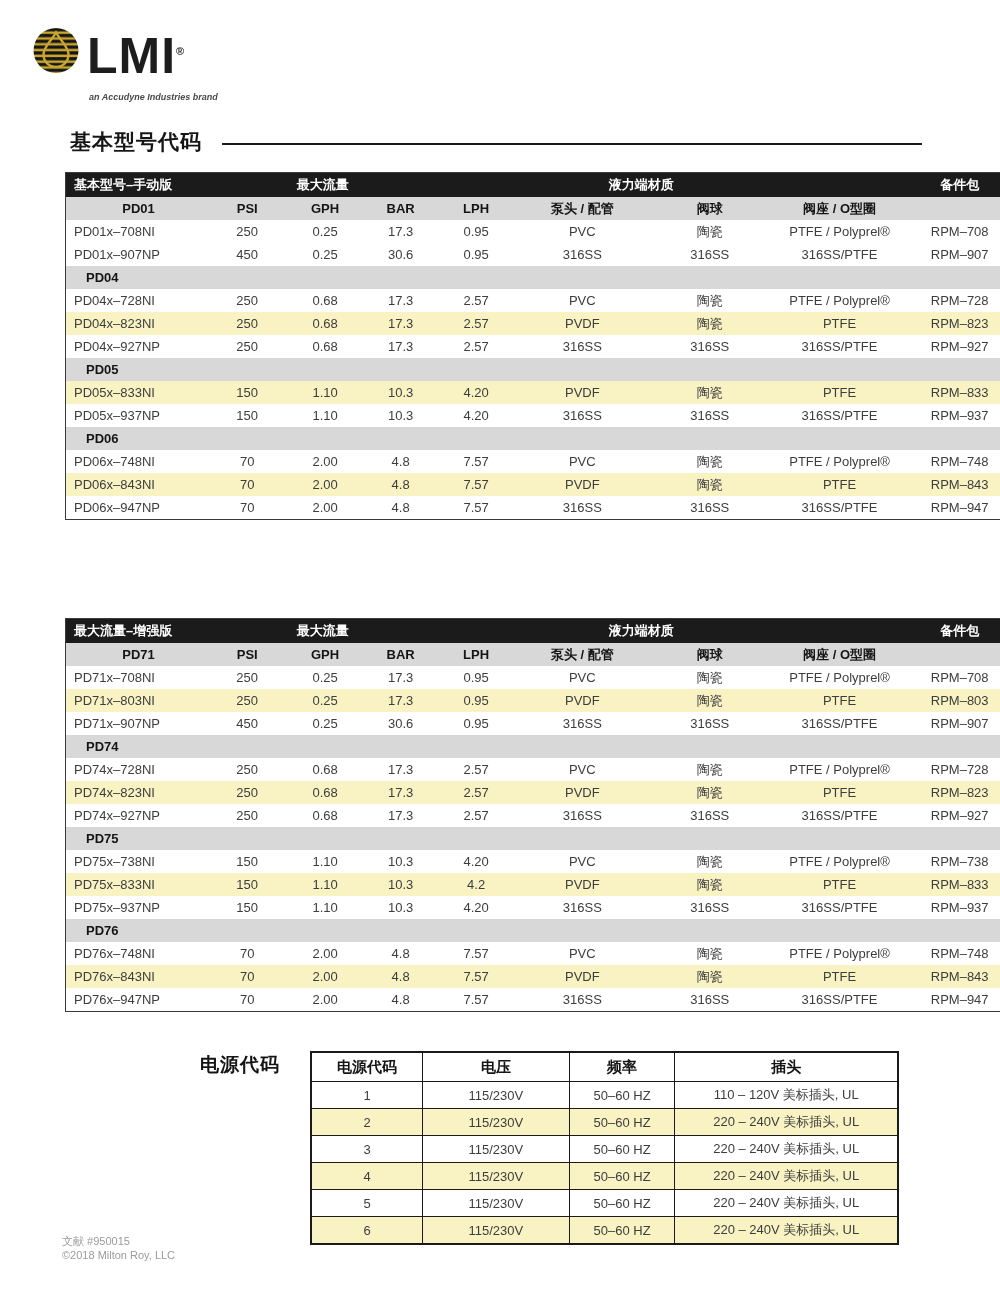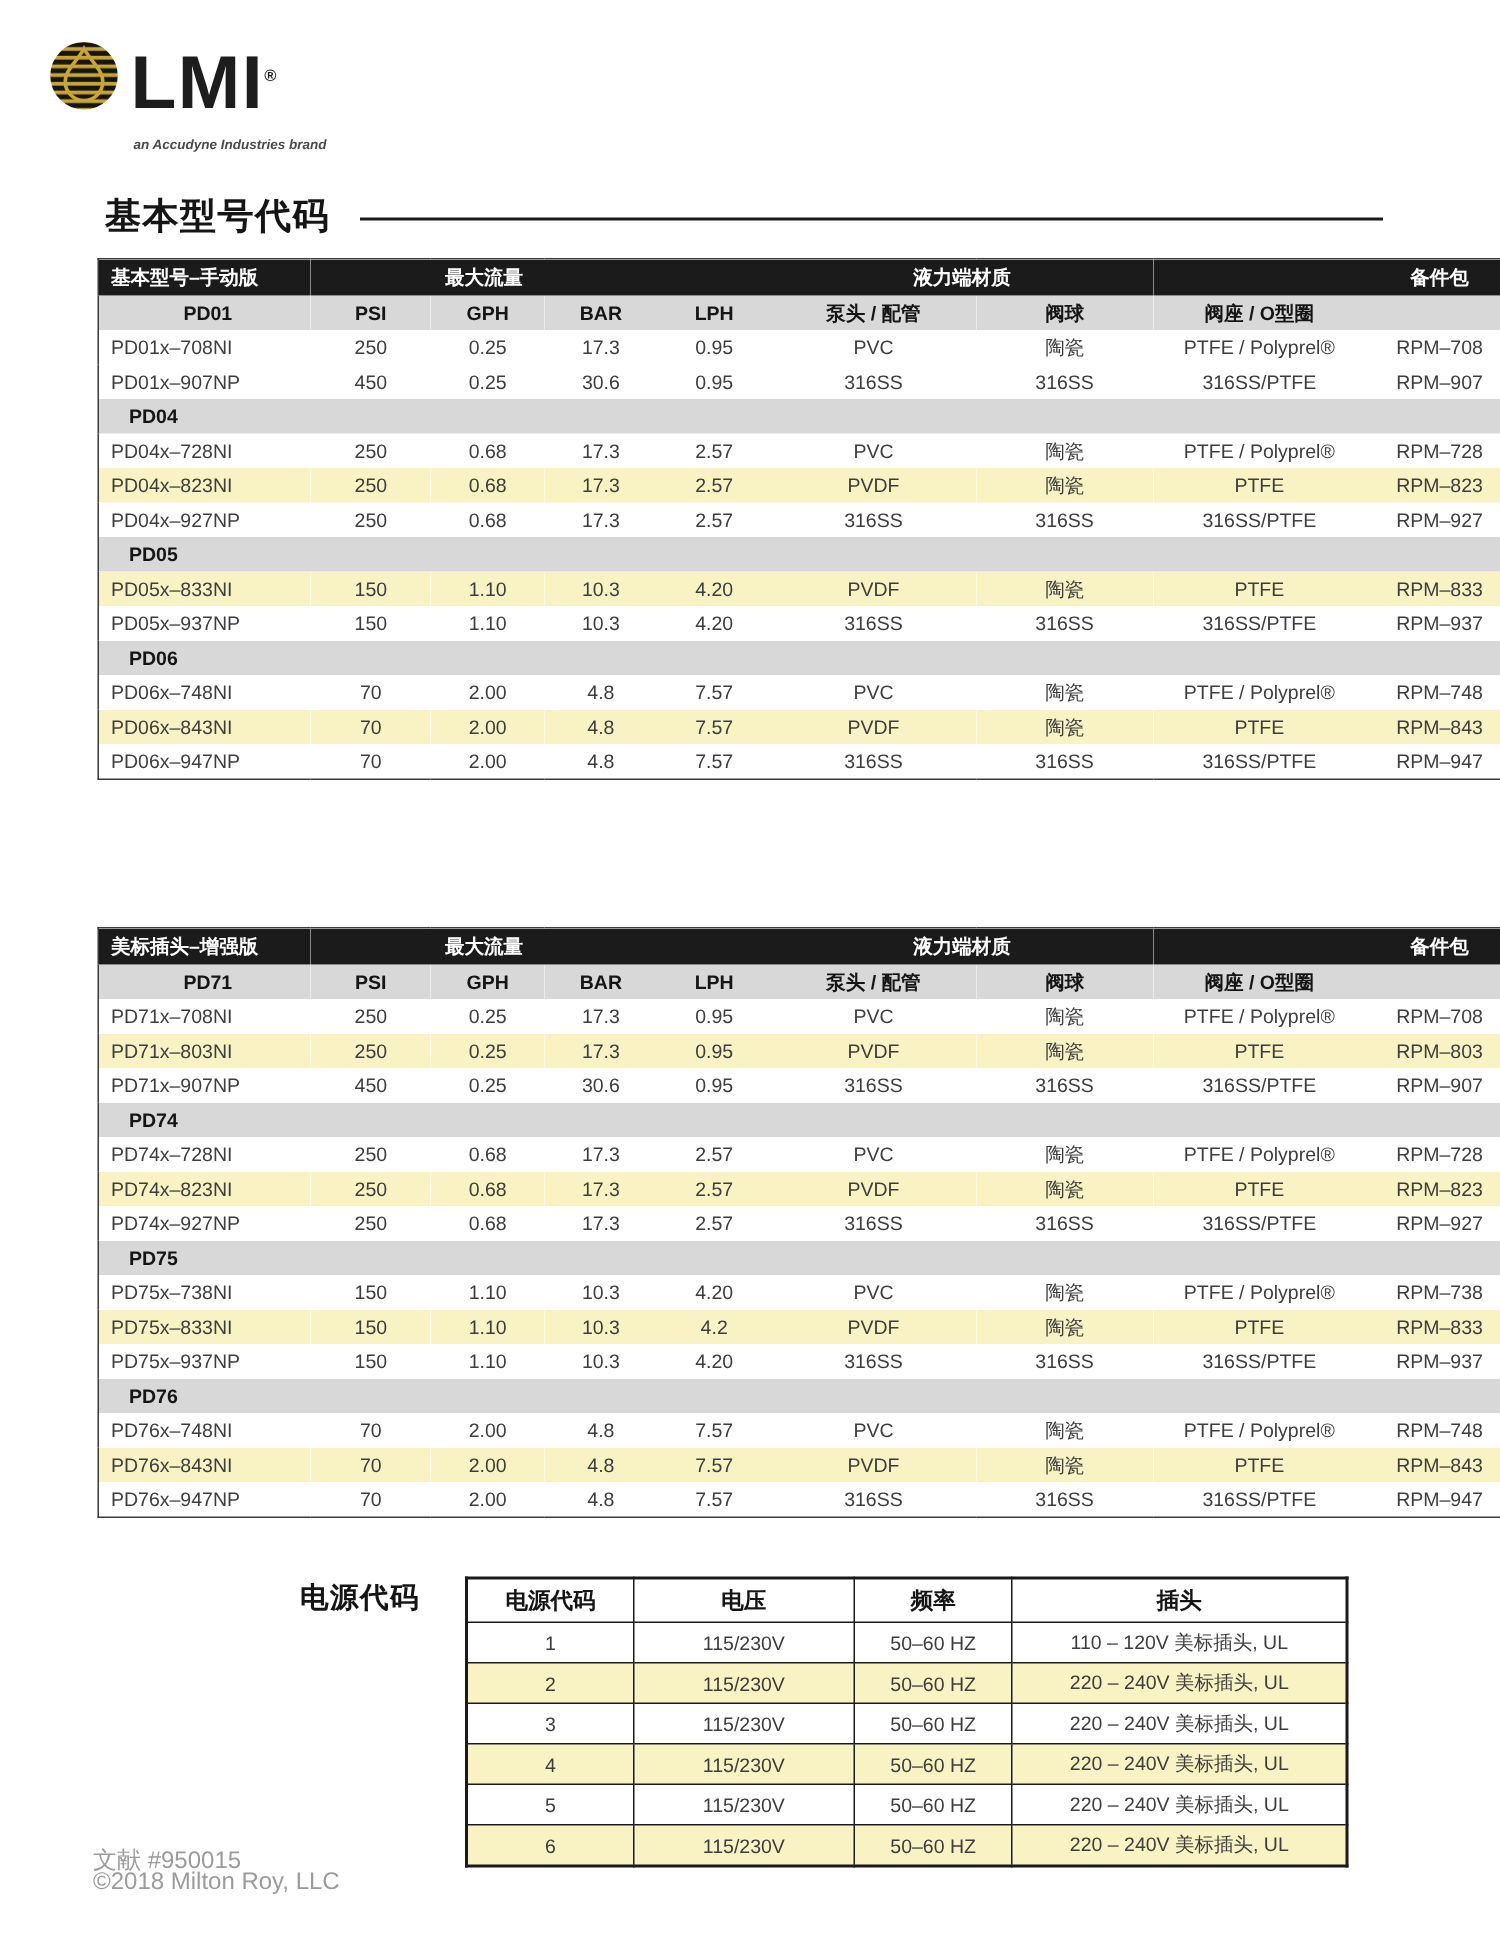--- a/index.html
+++ b/index.html
@@ -8,21 +8,21 @@
     font-family:"Liberation Sans","DejaVu Sans",sans-serif;color:#3d3d3d;
   }
   
   .logo{position:absolute;left:33px;top:27px;display:flex;align-items:flex-start;}
   .logo-text{margin-left:8px;}
   .brand{font-size:50px;line-height:48px;font-weight:bold;color:#1d1d1d;letter-spacing:1px;}
   .reg{font-size:11px;vertical-align:18px;font-weight:bold;}
   .tagline{font-size:9px;font-style:italic;font-weight:bold;color:#4a4a4a;margin-top:12px;margin-left:2px;}
   
   .title-row{position:absolute;left:70px;top:128px;width:852px;display:flex;align-items:center;}
-  .sec-title{font-size:24px;font-weight:bold;color:#151515;white-space:nowrap;letter-spacing:1px;}
+  .sec-title{font-size:21px;font-weight:bold;color:#151515;white-space:nowrap;letter-spacing:1px;}
   .rule{flex:1;height:2px;background:#1a1a1a;margin-left:20px;margin-top:3px;}
   
   .tbl-wrap{position:absolute;left:65px;width:945px;}
   #tbl-manual{top:172px;}
   #tbl-enhanced{top:618px;}
   table.models{width:100%;border-collapse:collapse;table-layout:fixed;border:1px solid #3a3a3a;}
   table.models th,table.models td{padding:0 4px;overflow:hidden;white-space:nowrap;}
   table.models th.gh{background:#1b1b1b;color:#ffffff;font-size:13px;font-weight:bold;height:24px;text-align:center;}
   table.models th.gh.left{text-align:left;padding-left:8px;}
   table.models th.ch{background:#d8d8d8;color:#151515;font-size:13px;font-weight:bold;height:23px;text-align:center;}
@@ -32,21 +32,21 @@
   table.models tr.hl td{background:#f9f3c3;}
   table.models tr.section td{background:#d8d8d8;color:#151515;font-weight:bold;text-align:left;padding-left:20px;}
   
   .power-title{position:absolute;left:200px;top:1052px;font-size:19px;font-weight:bold;color:#151515;letter-spacing:1px;}
   .power-wrap{position:absolute;left:310px;top:1051px;width:589px;}
   table.power{width:100%;border-collapse:collapse;table-layout:fixed;border:2px solid #1a1a1a;}
   table.power th{border:1px solid #1a1a1a;height:26px;font-size:15px;font-weight:bold;color:#151515;text-align:center;background:#fff;}
   table.power td{border:1px solid #1a1a1a;height:24px;font-size:13px;color:#3d3d3d;text-align:center;white-space:nowrap;}
   table.power tr.hl td{background:#f9f3c3;}
   
-  .footer{position:absolute;left:62px;top:1234px;font-size:16px;line-height:14px;color:#9b9b9b;}
+  .footer{position:absolute;left:62px;top:1234px;font-size:11px;line-height:14px;color:#9b9b9b;}
 </style>
 </head>
 <body>
 
 <div class="logo">
   <span>
     <svg width="46" height="47" viewBox="0 0 46 47" aria-hidden="true">
       <defs>
         <pattern id="stripes" width="46" height="5.8" patternUnits="userSpaceOnUse">
           <rect width="46" height="5.8" fill="#C8A630"></rect>
@@ -238,21 +238,21 @@
         <col style="width: 8%;">
         <col style="width: 8%;">
         <col style="width: 8%;">
         <col style="width: 14.5%;">
         <col style="width: 12.5%;">
         <col style="width: 15%;">
         <col style="width: 10.5%;">
       </colgroup>
       <thead>
         <tr>
-          <th colspan="1" class="gh left">美标插头–增强版</th>
+          <th colspan="1" class="gh left">最大流量–增强版</th>
           <th colspan="3" class="gh">最大流量</th>
           <th colspan="1" class="gh"></th>
           <th colspan="2" class="gh">液力端材质</th>
           <th colspan="1" class="gh"></th>
           <th colspan="1" class="gh">备件包</th>
         </tr>
         <tr>
           <th class="ch left">PD71</th>
           <th class="ch">PSI</th>
           <th class="ch">GPH</th>

